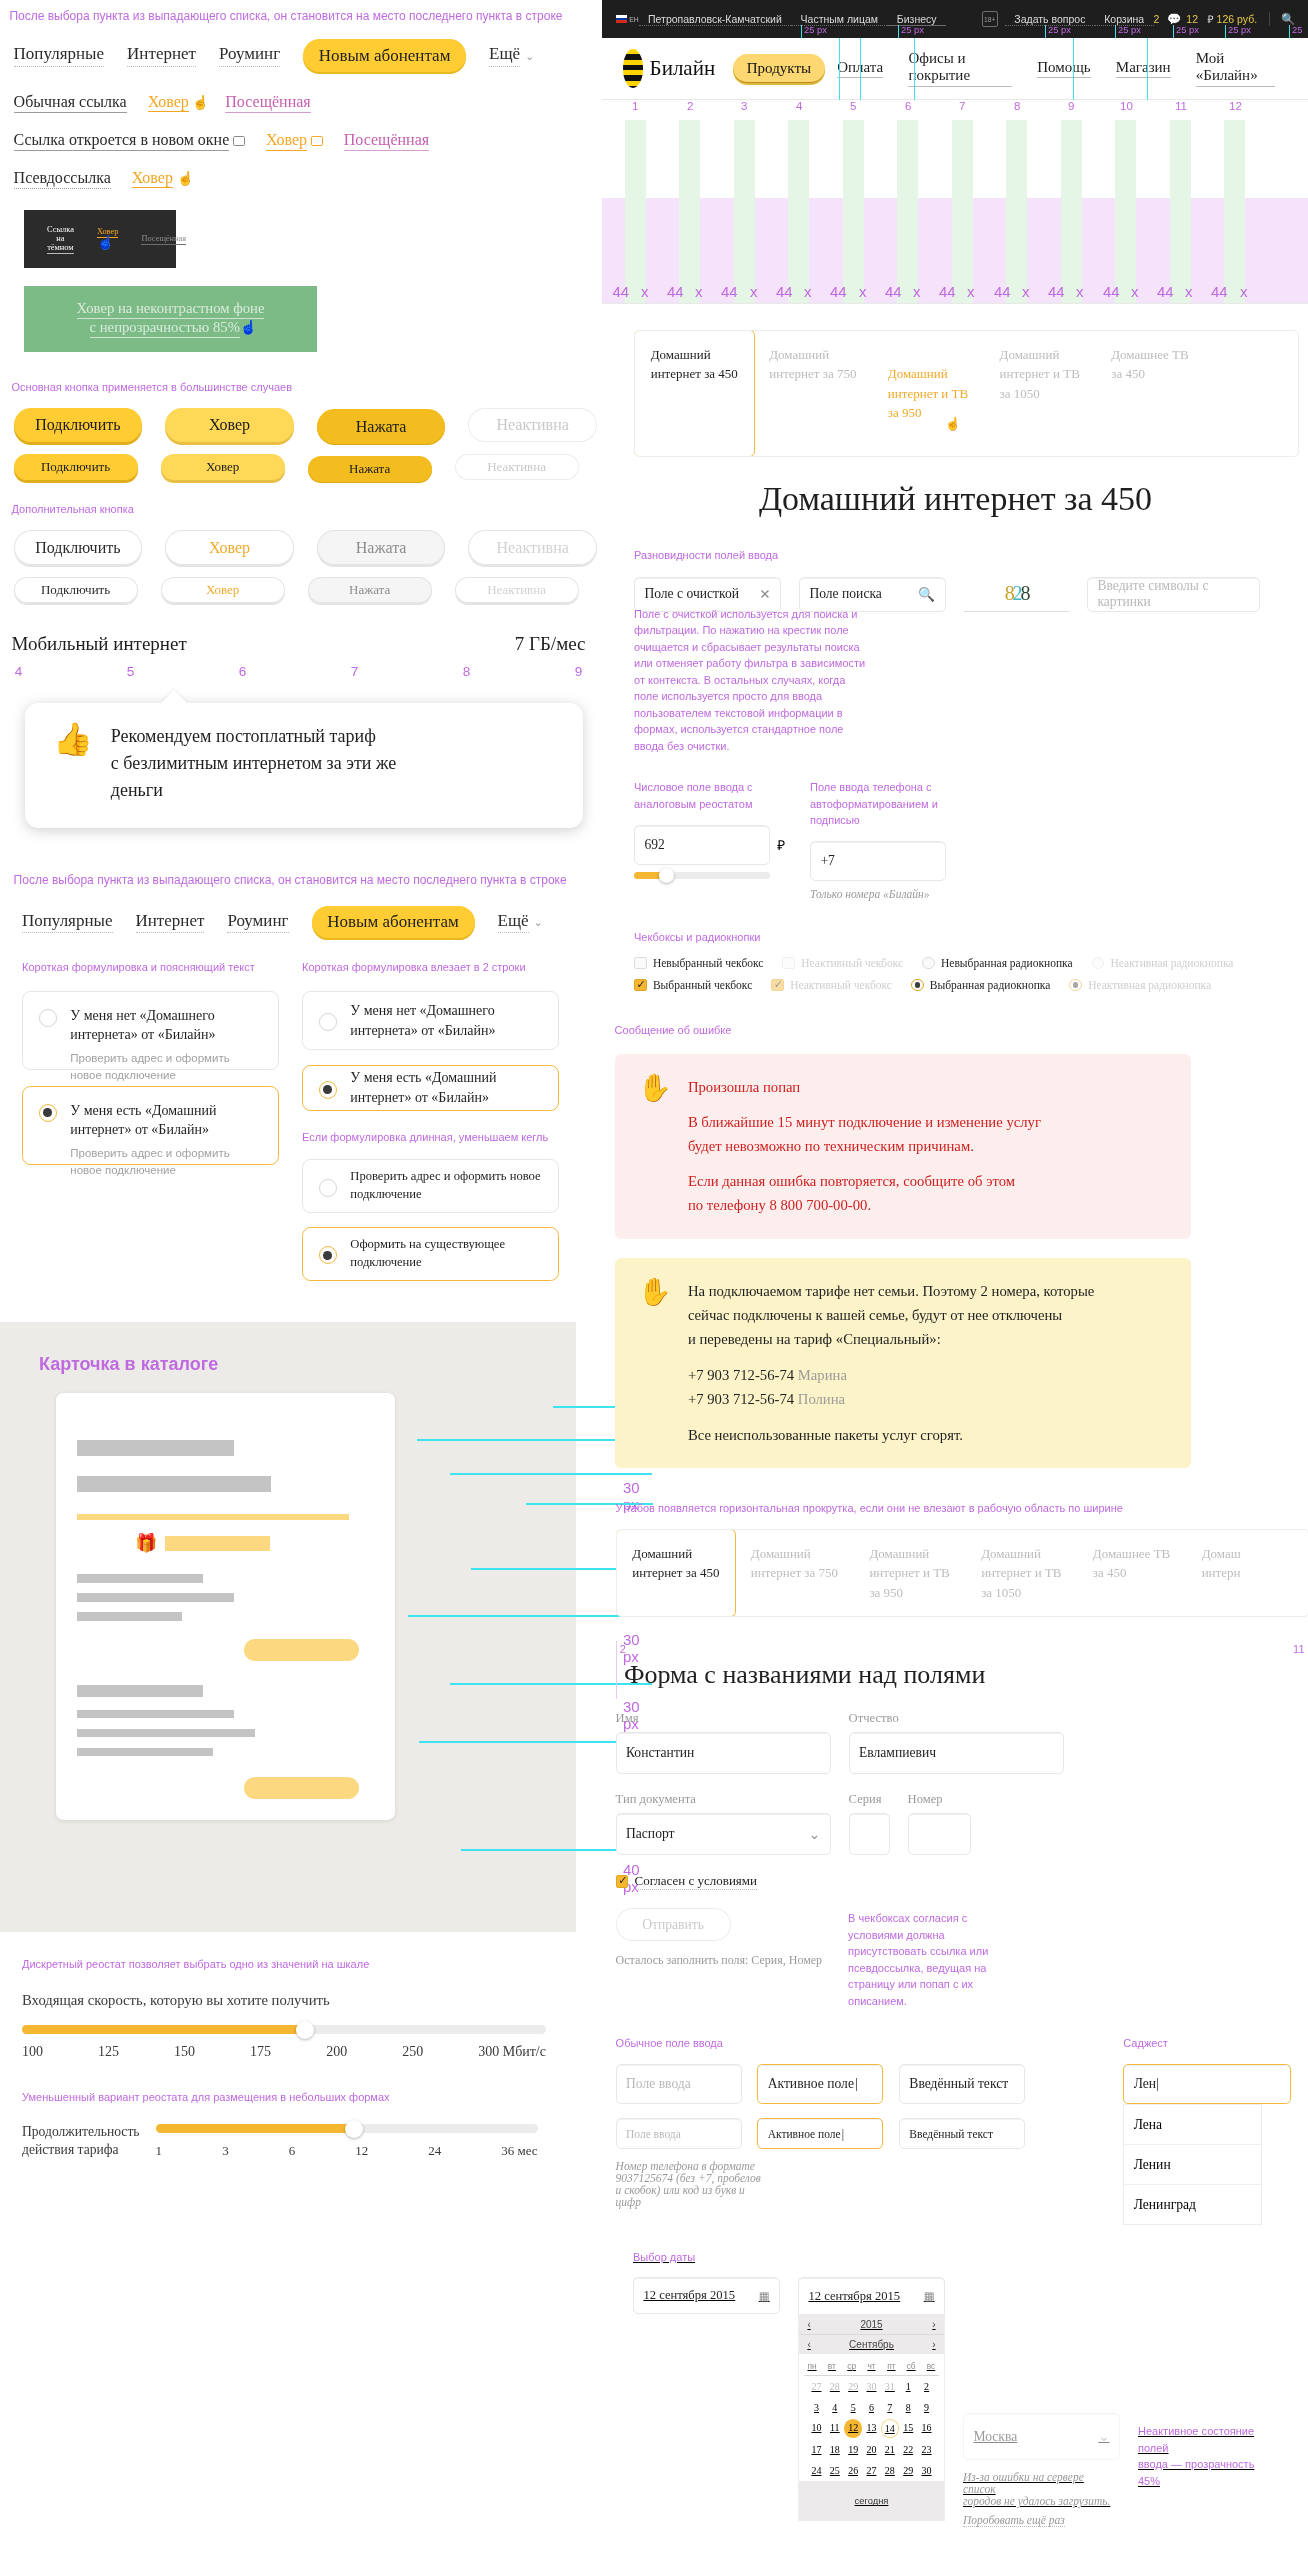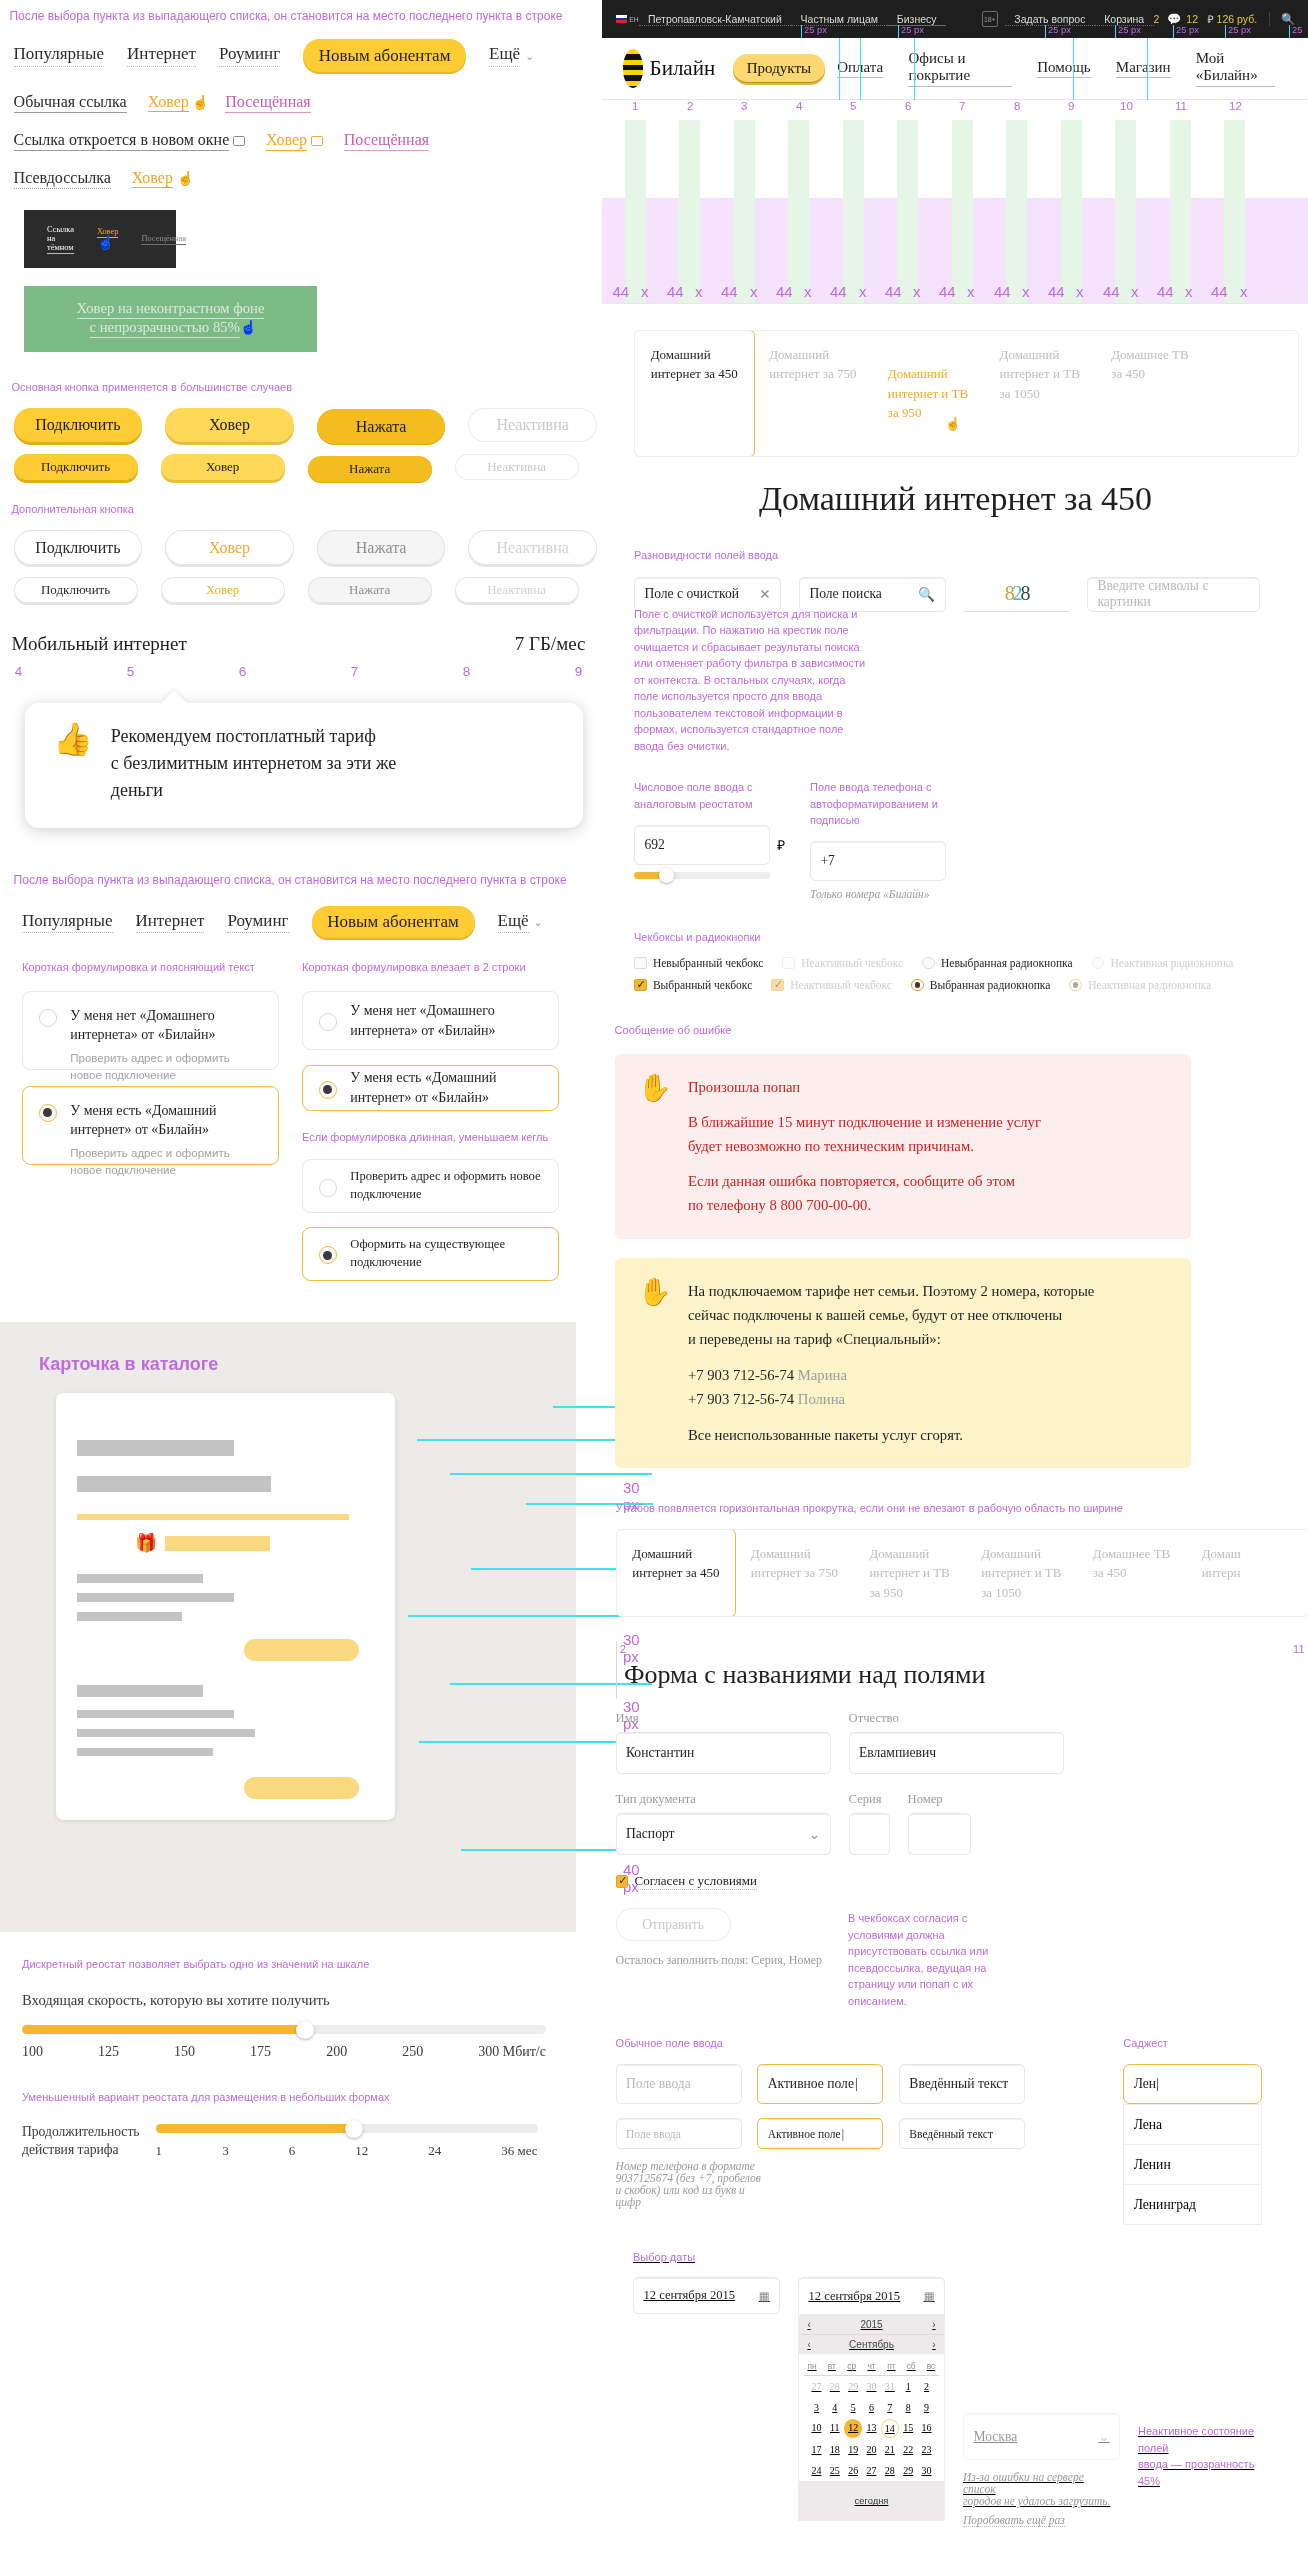--- a/index.html
+++ b/index.html
@@ -28,21 +28,21 @@
   .linkrow { display:flex; align-items:flex-start; gap:21px; font-size:16px; margin-top:3.1px;}
   .lnk { color:#2b2b2b; border-bottom:0.5px solid #9b9b9b; padding-bottom:1px; cursor:pointer;}
   .lnk.hover { color:#f5a623; border-bottom-color:#f5a623; }
   .lnk.visited { color:#c760b0; border-bottom-color:#d79ccb; }
   .lnk.pseudo { border-bottom:1px dotted #999; }
   .cursor { display:inline-block; width:11.5px; height:14.7px; position:relative; vertical-align:-4.2px;}
   .cursor:before{ content:"☝"; font-size:13.6px; color:#222; position:absolute; left:0; top:-2.1px;}
   .newwinicon{ display:inline-block; width:11.5px;height:9.4px;border:1px solid #8a8a8a;border-radius:1.6px;
      position:relative; margin-left:4.2px; vertical-align:1px;}
   .dark { background:#2b2b2b; padding:14.7px 23px; display:inline-flex; gap:23px; align-items:center; }
-  .dark .lnk { color:#fff; border-bottom-color:#bbb;}
+  .dark .lnk { color:#fff; border-bottom-color:#bbb;text-align:center;}
   .dark .lnk.hover{color:#f5a623;border-bottom-color:#f5a623;}
   .dark .lnk.visited{color:#8d8d8d;border-bottom-color:#6d6d6d;}
   .green { background:#7cba86; padding:13.6px 21px; text-align:center; }
   .green .lnk { color:#d9ecdc; border-bottom-color:#cfe4d2; display:inline-block; }
 
   
   .btnrow { display:flex; align-items:center; gap:23px; margin-top:7.3px;}
   .bbtn { font-size:16px; border:none; border-radius:24px; padding:8.4px 0; width:136px; text-align:center;
       cursor:pointer; font-family:"Liberation Serif",serif; position:relative;}
   .bbtn.sm { width:124px; padding:5.2px 0; font-size:13px;}
@@ -761,21 +761,21 @@
           </div>
       </div>
       <div class="hint" style="margin-top:10.5px; width:147px;">
         <div>Номер телефона в формате</div>
         <div>9037125674 (без +7, пробелов</div>
         <div>и скобок) или код из букв и цифр</div>
       </div>
     </div>
     <div style="width:141px;">
       <div class="noteS">Саджест</div>
-      <div class="fld focus" style="width:139px; height:40px; margin-top:12.6px;border-radius:7px;">
+      <div class="fld focus" style="width:168px; height:40px; margin-top:12.6px;">
           <span>Лен</span>
           <span>|</span>
         </div>
       <div class="sugg" style="width:139px;">
         <div>Лена</div>
         <div>Ленин</div>
         <div>Ленинград</div>
       </div>
     </div>
   </div>

